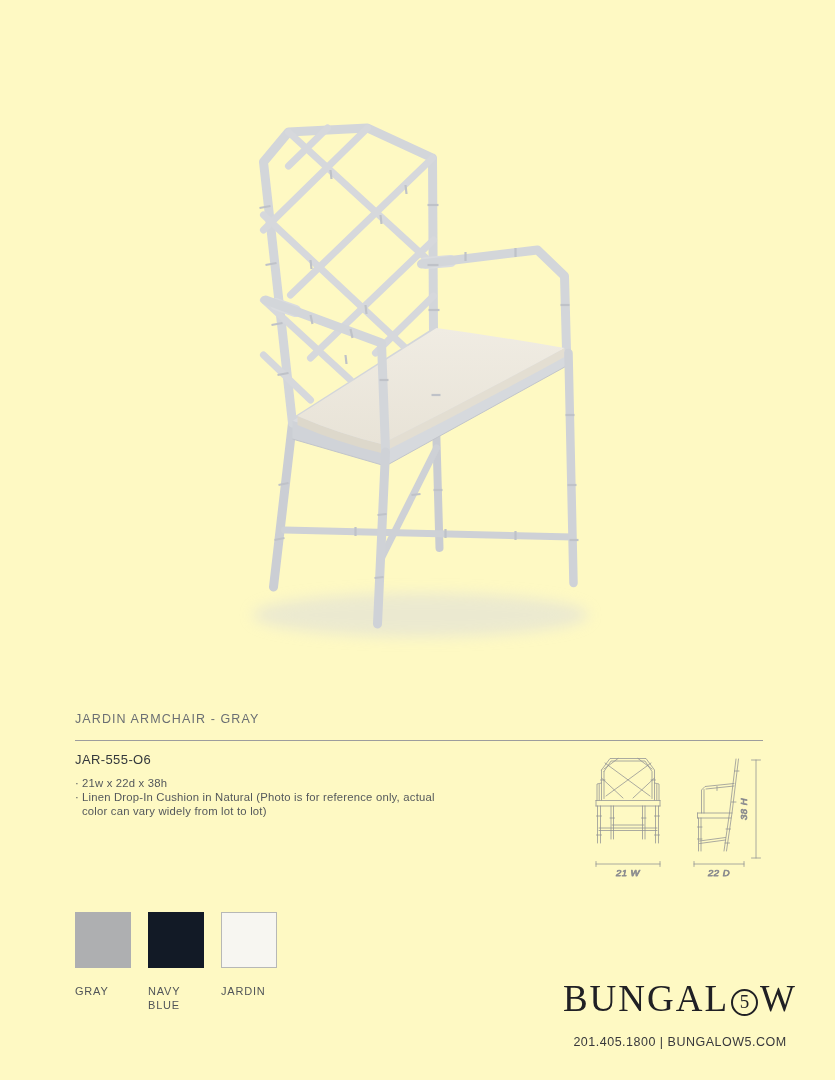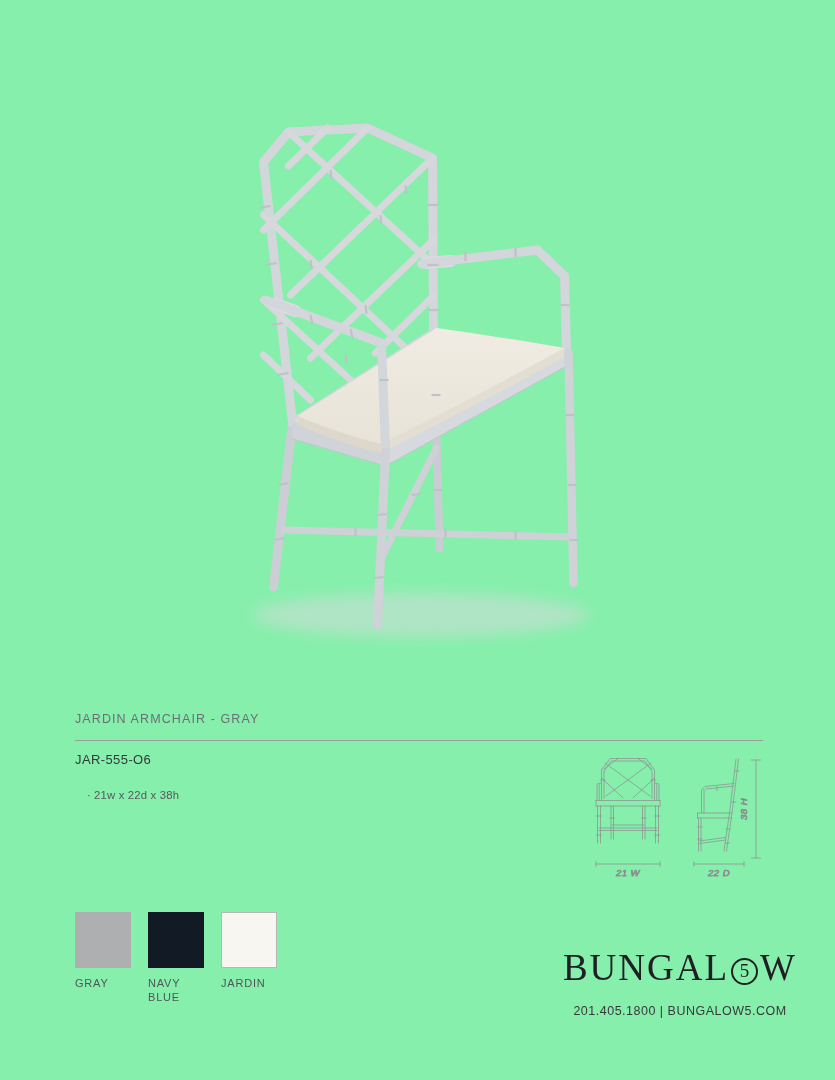--- a/index.html
+++ b/index.html
@@ -1,47 +1,47 @@
 <!DOCTYPE html>
 <html><head>
 <meta charset="utf-8">
 <style>
   html,body{margin:0;padding:0;background:#ffffff;}
   .page{
-    position:relative;width:835px;height:1080px;background:#86efac;overflow:hidden;
+    position:relative;width:835px;height:1080px;background:#fef9c3;overflow:hidden;
     font-family:"Liberation Sans","DejaVu Sans",sans-serif;
   }
   
   .photo{position:absolute;left:213px;top:100px;width:405px;height:580px;}
   .photo svg{display:block;width:100%;height:100%;}
   .frame-stroke{stroke:#d3d6da;fill:none;stroke-linecap:round;stroke-linejoin:round;}
   .lattice{stroke:#d6d8dc;}
   .node{stroke:#bfc2c8;stroke-width:2.2;stroke-linecap:butt;}
   .sleeve{stroke:#dadcdf;stroke-linecap:round;}
   .tech-line{stroke:#8f9093;stroke-width:0.75;fill:none;stroke-linecap:round;stroke-linejoin:round;}
   .dim-text{font-family:"Liberation Sans","DejaVu Sans",sans-serif;font-size:9.5px;fill:#4c5054;letter-spacing:0.5px;}
   
   .title{position:absolute;left:75px;top:712px;font-size:12.5px;letter-spacing:1.1px;color:#6b6f73;}
   .rule{position:absolute;left:75px;top:740px;width:688px;height:1px;background:#9d9d9d;}
   .sku{position:absolute;left:75px;top:752px;font-size:13px;letter-spacing:0.4px;color:#33383c;}
-  .specs{position:absolute;left:75px;top:777px;width:362px;margin:12px;padding:0;list-style:none;
+  .specs{position:absolute;left:75px;top:777px;width:362px;margin:0;padding:0;list-style:none;
          font-size:11.3px;line-height:13.8px;color:#54585c;letter-spacing:0.2px;}
   .specs li{padding-left:7px;text-indent:-7px;}
   .specs .b{margin-right:3px;color:#54585c;}
   
   .tech{position:absolute;left:590px;top:754px;width:200px;height:126px;font-style:italic;}
   
   .swatches{position:absolute;left:75px;top:912px;display:flex;gap:17px;}
   .swatch{width:56px;display:flex;flex-direction:column;}
   .swatch-box{width:56px;height:56px;box-sizing:border-box;}
-  .swatch-label{margin-top:8px;font-size:11px;line-height:14px;letter-spacing:0.8px;color:#515559;}
+  .swatch-label{margin-top:16px;font-size:11px;line-height:14px;letter-spacing:0.8px;color:#515559;}
   
   .brand{position:absolute;left:540px;top:948px;width:280px;text-align:center;}
   .logo{font-family:"Liberation Serif","DejaVu Serif",serif;font-size:37px;line-height:40px;
-        color:#202024;letter-spacing:2px;white-space:nowrap;}
+        color:#202024;letter-spacing:2px;white-space:nowrap;margin-top:31px;}
   .logo-five{display:inline-flex;align-items:center;justify-content:center;box-sizing:border-box;
         width:27px;height:27px;border:2.4px solid #202024;border-radius:50%;
         font-size:19px;letter-spacing:0;margin:0 2px;vertical-align:3px;}
   .contact{margin-top:16px;font-size:12.5px;letter-spacing:0.5px;color:#38383c;}
 </style>
 </head>
 <body>
 
 <div class="page">
 
@@ -133,20 +133,21 @@
       </g>
     </svg>
   </div>
 
   <div class="title">JARDIN ARMCHAIR - GRAY</div>
   <div class="rule"></div>
   <div class="sku">JAR-555-O6</div>
 
   <ul class="specs">
     <li><span class="b">·</span><span>21w x 22d x 38h</span></li>
+    <li><span class="b">·</span><span>Linen Drop-In Cushion in Natural (Photo is for reference only, actual color can vary widely from lot to lot)</span></li>
   </ul>
 
   <div class="tech">
     <svg viewBox="0 0 200 126" width="200" height="126">
 
       <g transform="translate(5,3)" class="tech-line">
         <path d="M6.5,13 L15,1.5 L51,1.5 L59.5,13 L59.5,43 M6.5,13 L6.5,43"></path>
         <path d="M9,14.5 L16,4 L50,4 L57,14.5 L57,41.5 M9,14.5 L9,41.5"></path>
         <path d="M10,6 L55,39 M56,6 L11,39 M6.5,21 L28,41 M59.5,21 L38,41 M23,1.5 L9,12 M43,1.5 L57,12"></path>
         <path d="M6.5,26 L2,27 L2,43 M4.2,27.5 L4.2,43 M59.5,26 L64,27 L64,43 M61.8,27.5 L61.8,43"></path>

